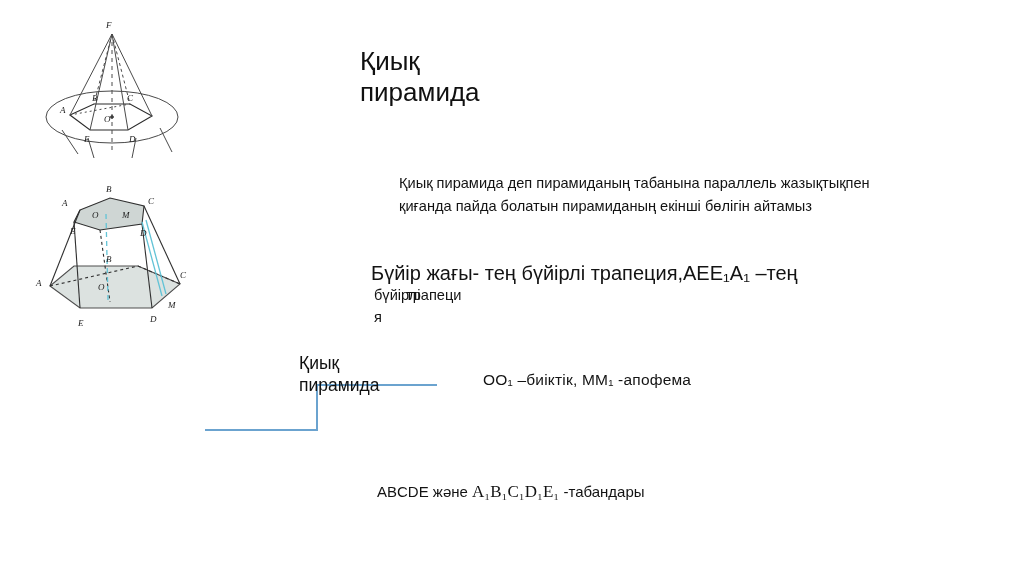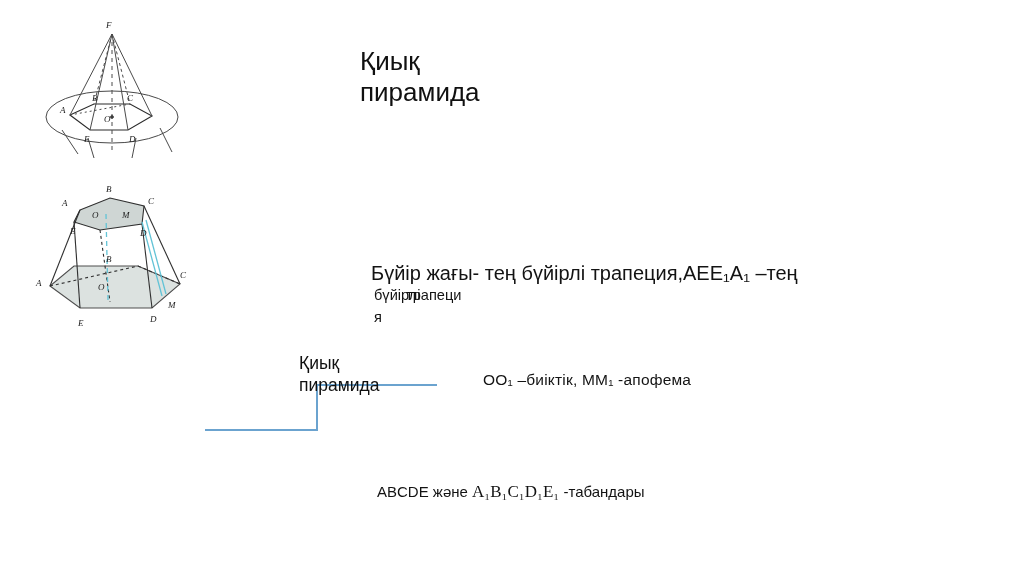--- a/index.html
+++ b/index.html
@@ -153,20 +153,21 @@
       <text x="76" y="128">O</text>
       <text x="146" y="146">M</text>
     </g>
   </svg>
 
   <div class="box box-title"></div>
   <div class="title-text">Қиық
 пирамида</div>
 
   <div class="box box-def"></div>
+  <div class="def-text">Қиық пирамида деп пирамиданың табанына параллель жазықтықпен қиғанда пайда болатын пирамиданың екінші бөлігін айтамыз</div>
 
   <div class="box box-side"></div>
   <div class="side-line1">Бүйір жағы- тең бүйірлі трапеция,AEE₁A₁ –тең</div>
   <div class="overlap-wrap">
     <span class="overlap-a">бүйірлі</span>
     <span class="overlap-b">трапеци</span>
     <span class="overlap-tail">я</span>
   </div>
 
   <svg class="conn" viewBox="0 0 260 85">

